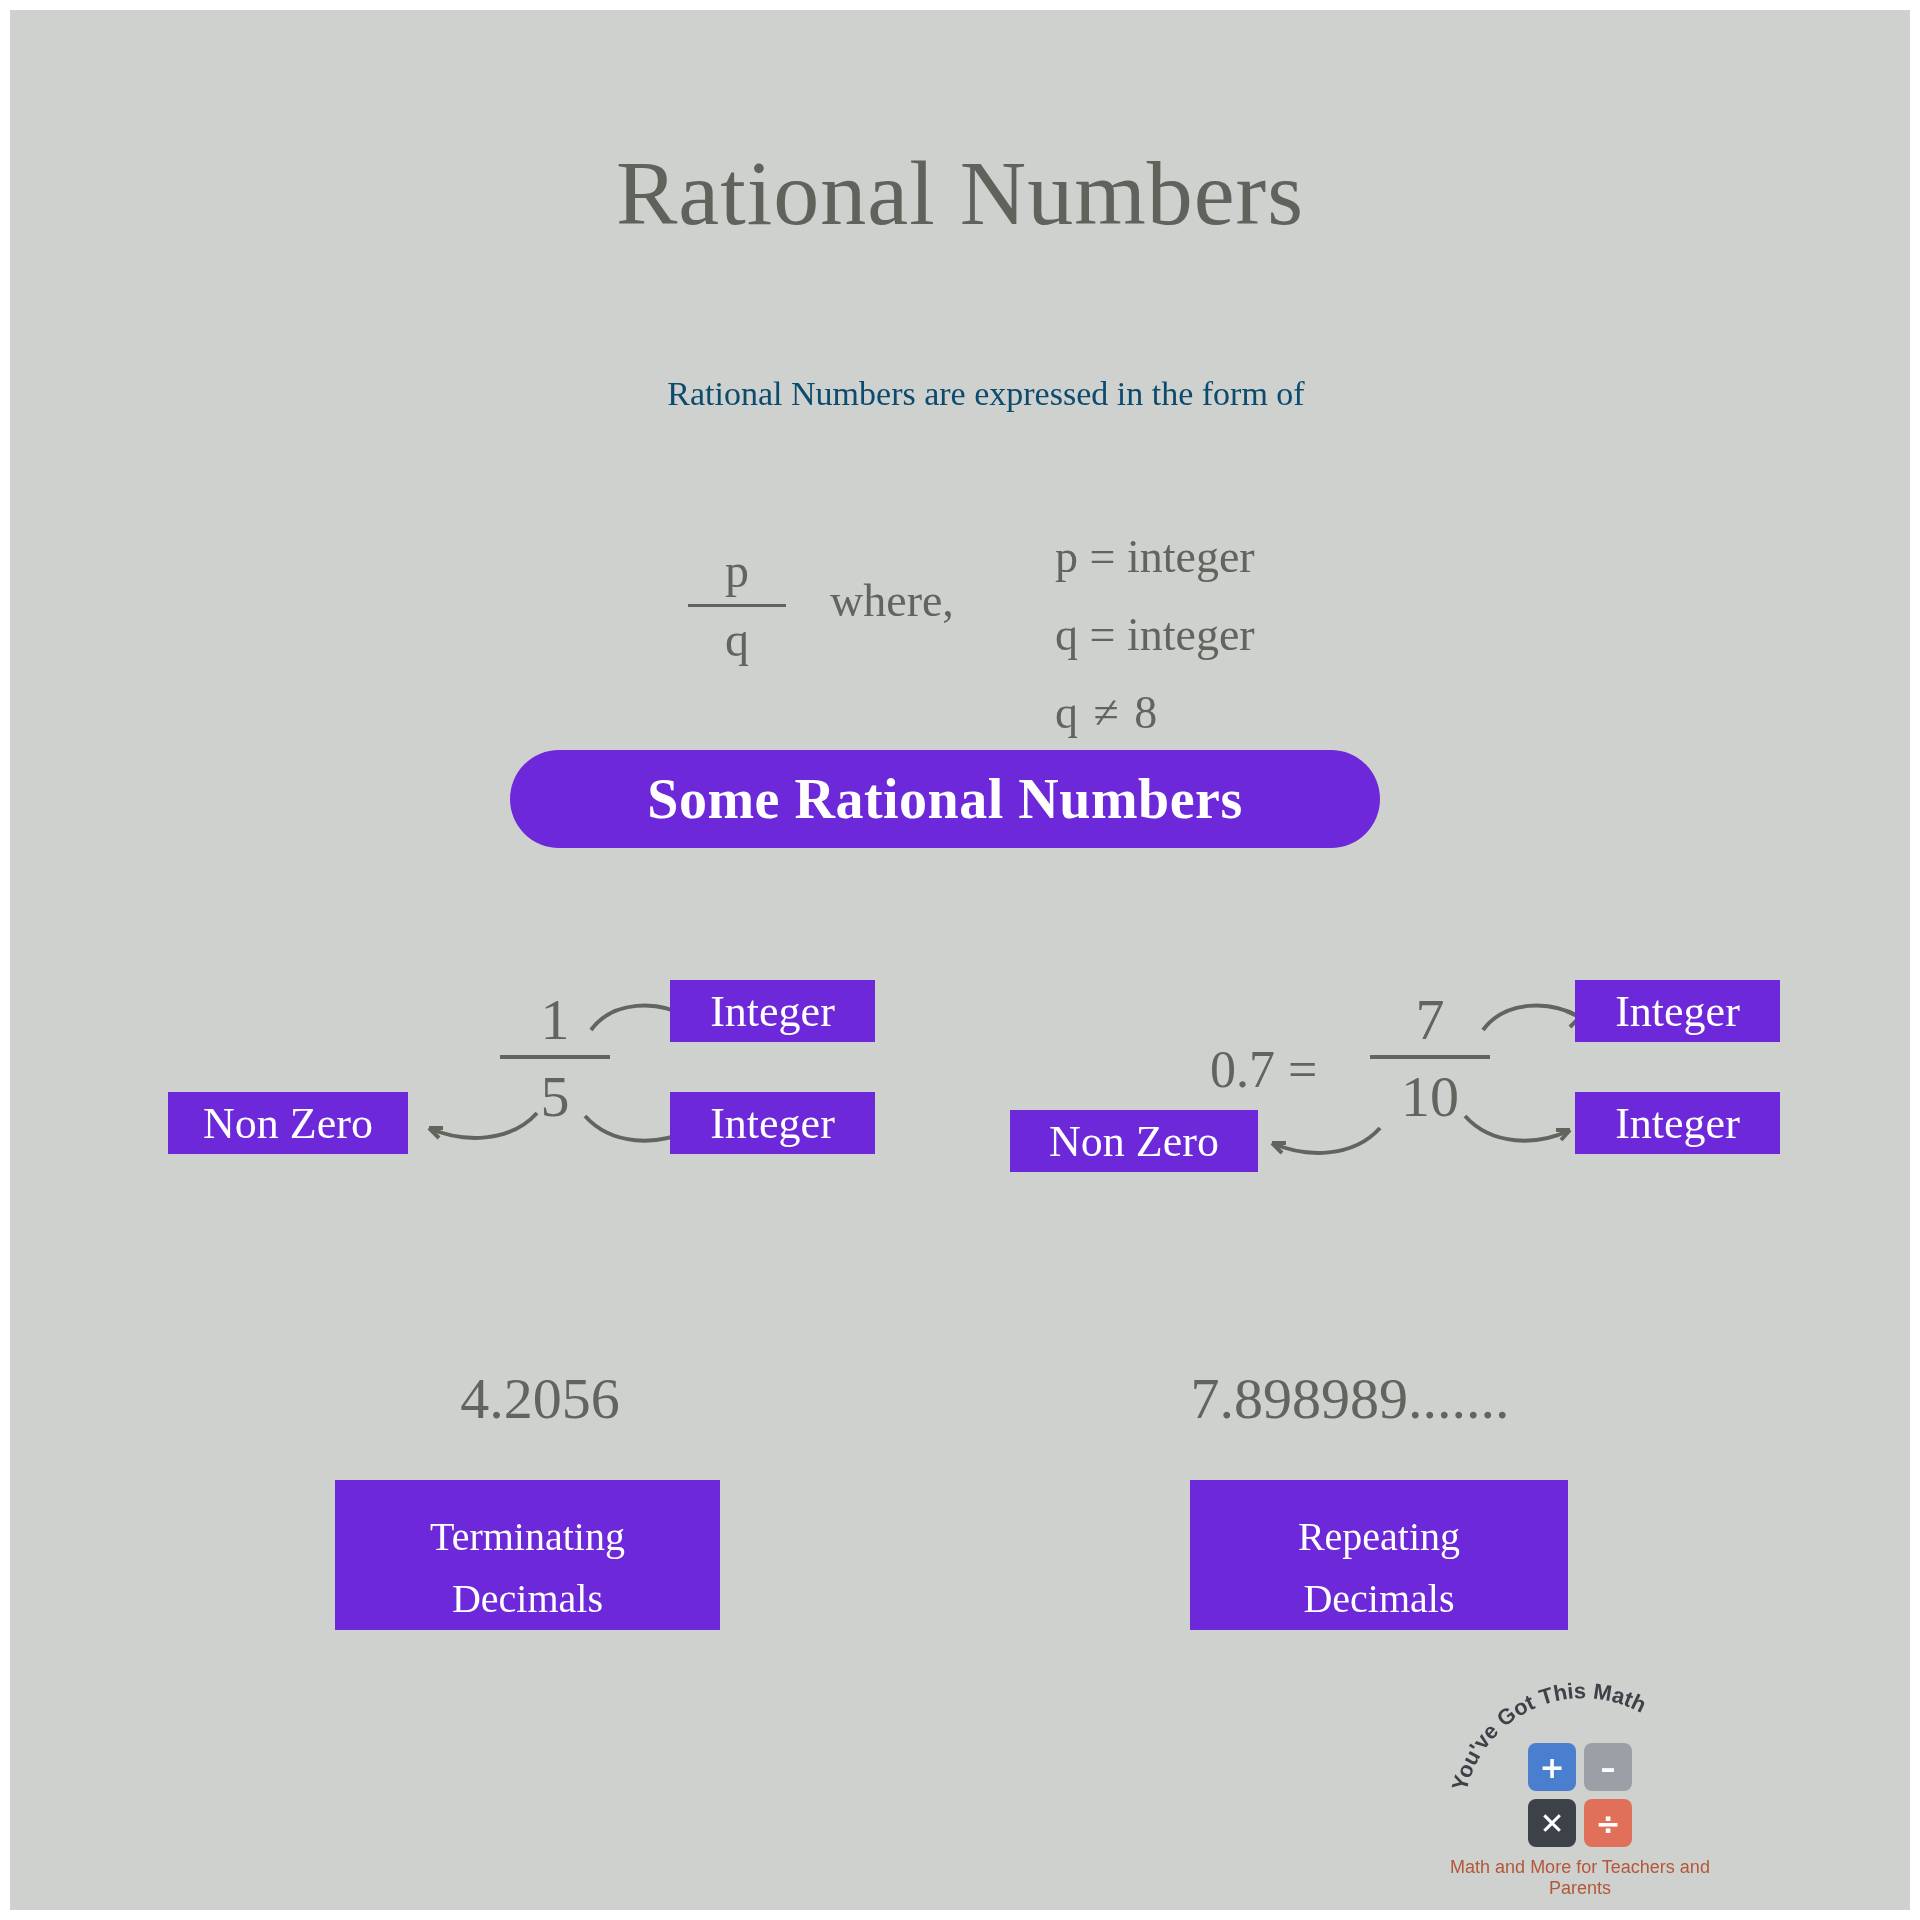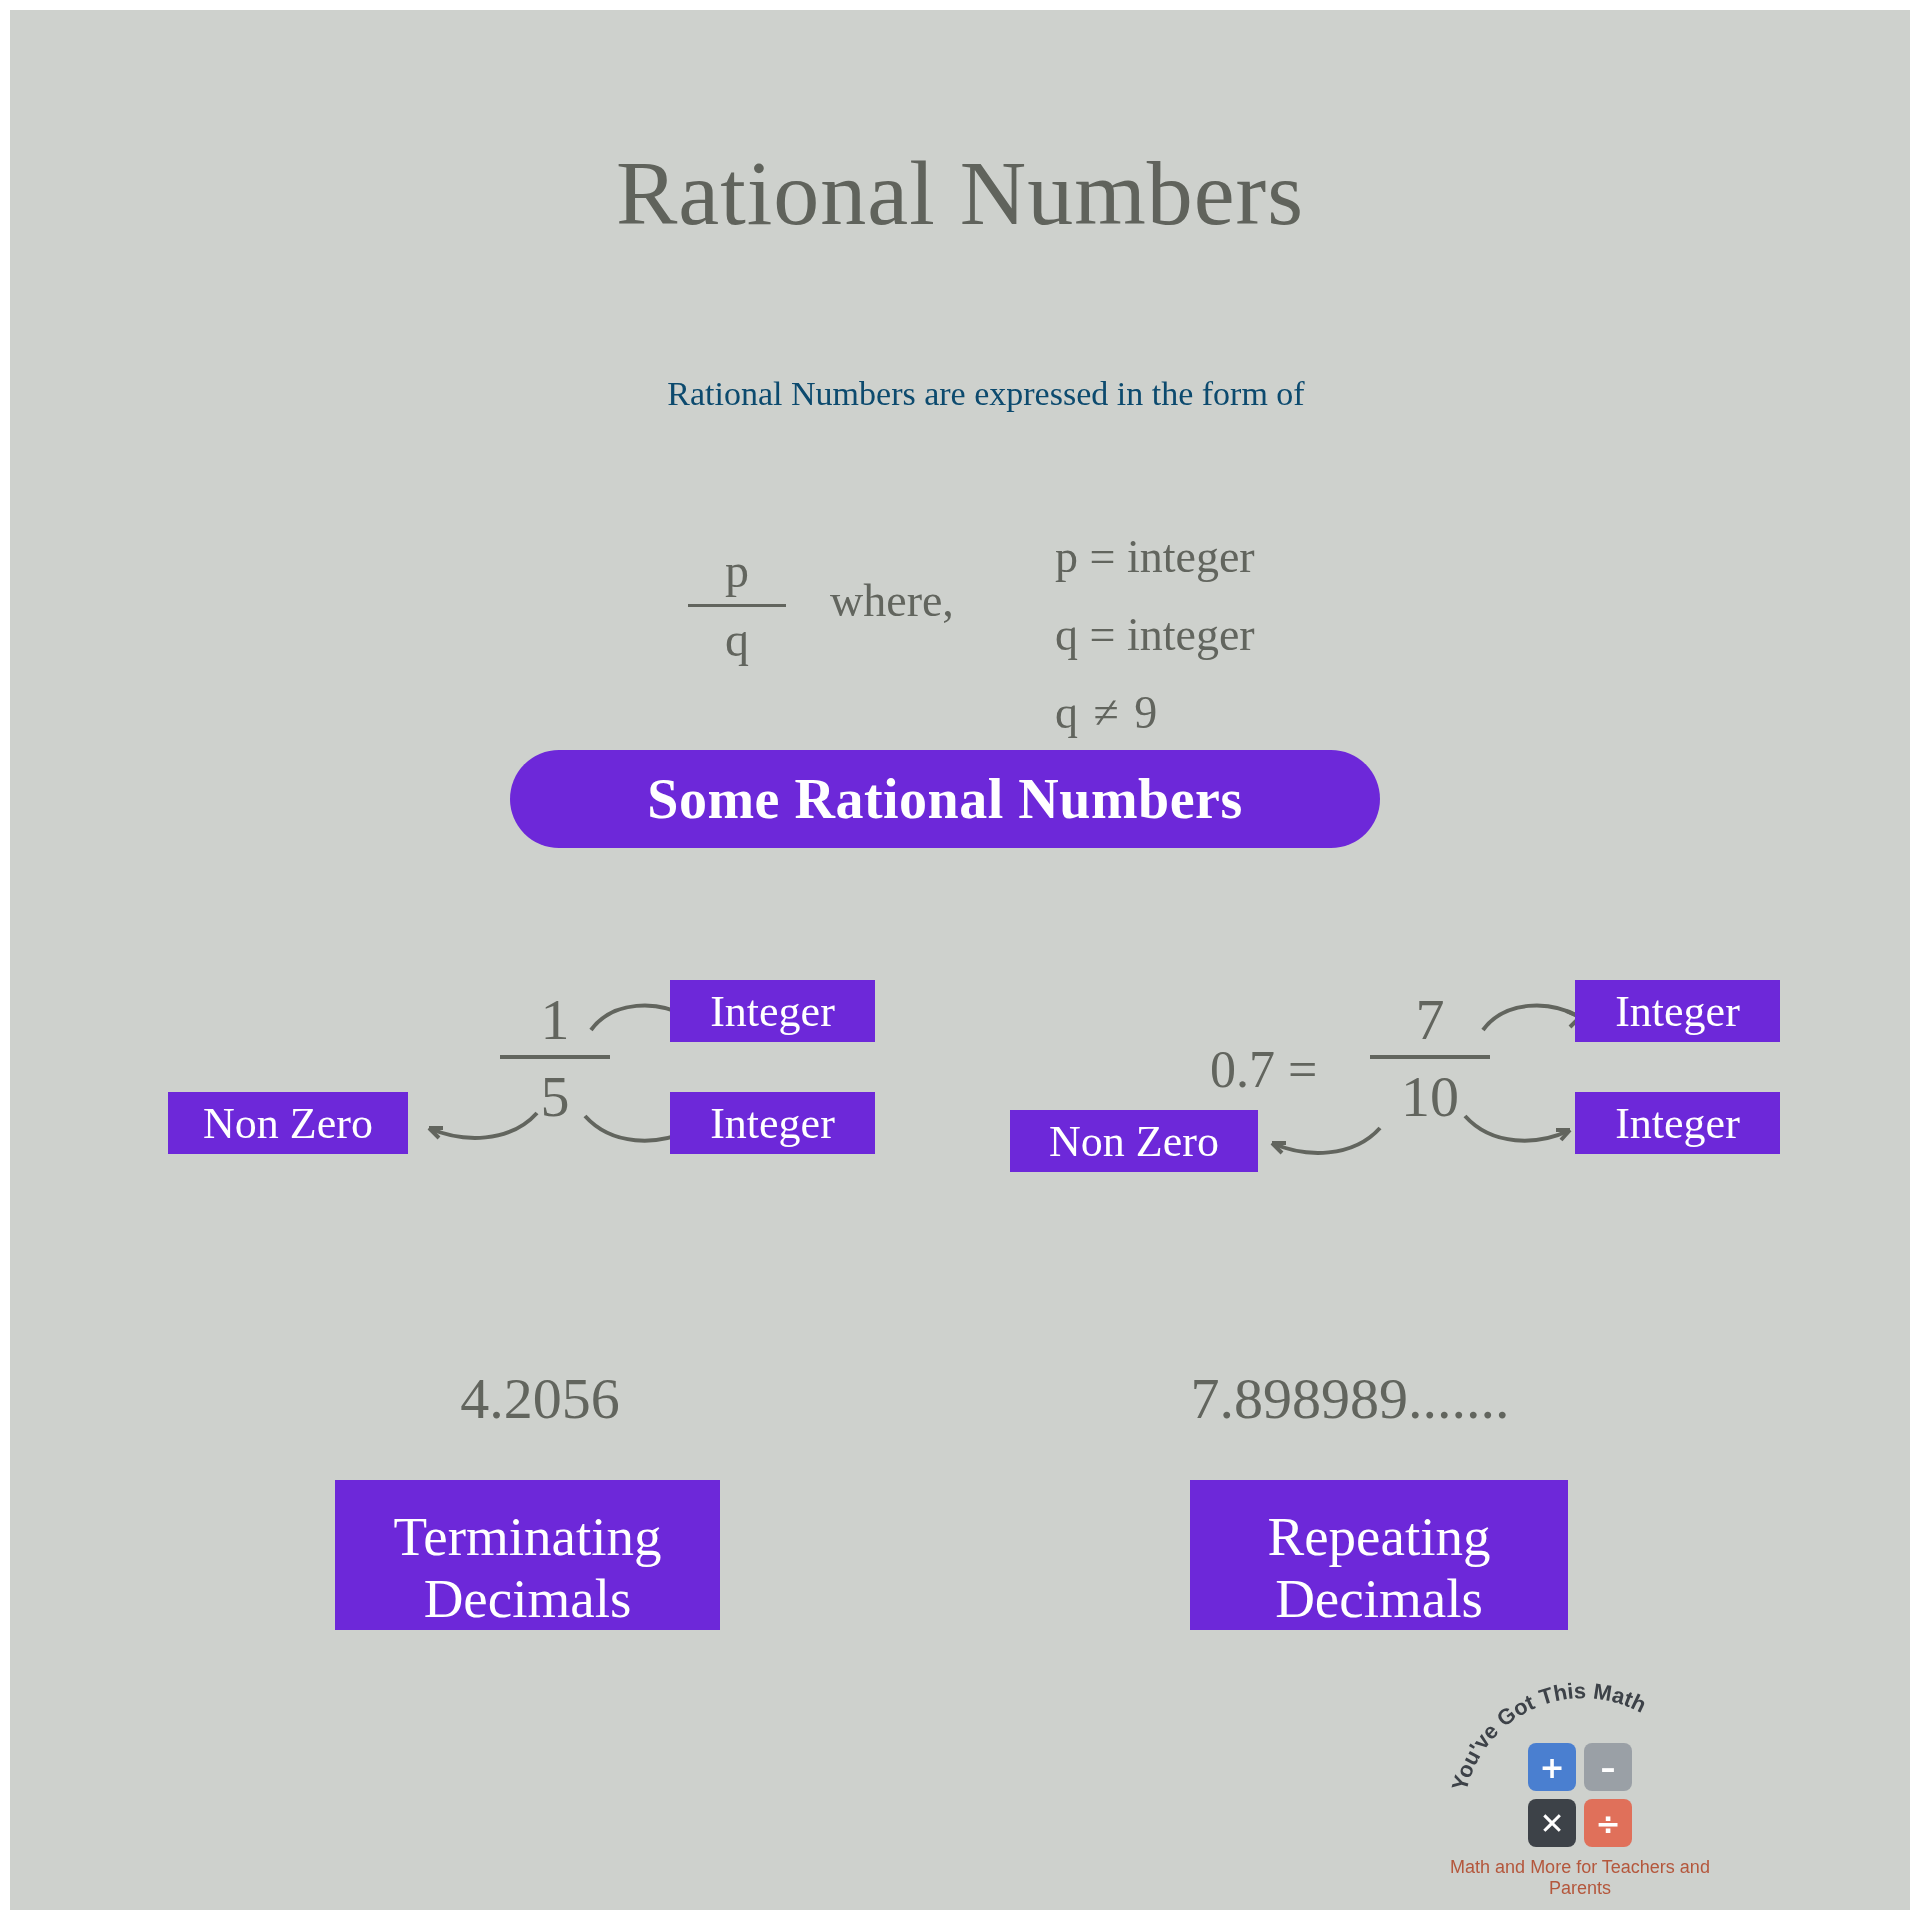--- a/index.html
+++ b/index.html
@@ -99,21 +99,21 @@
     display: flex;
     align-items: center;
     justify-content: center;
     padding: 4px 16px;
     box-sizing: border-box;
     font-family: Liberation Serif, serif;
   }
   .box.two-line {
     display: block;
     text-align: center;
-    font-size: 55px;
+    font-size: 40px;
     line-height: 62px;
     padding: 26px 28px;
   }
   
   .frac {
     position: absolute;
     text-align: center;
     font-size: 58px;
     color: #62655e;
   }
@@ -198,21 +198,21 @@
     <div class="num">p</div>
     <div class="bar"></div>
     <div class="den">q</div>
   </div>
 
   <div class="where">where,</div>
 
   <div class="conds">
     <div>p = integer</div>
     <div>q = integer</div>
-    <div class="cond-neq">q ≠ 9</div>
+    <div class="cond-neq">q ≠ 8</div>
   </div>
 
   <div class="pill">Some Rational Numbers</div>
 
   <div class="frac" style="left:490px; top:975px; width:110px;">
     <div class="num">1</div>
     <div class="bar"></div>
     <div class="den">5</div>
   </div>
 

